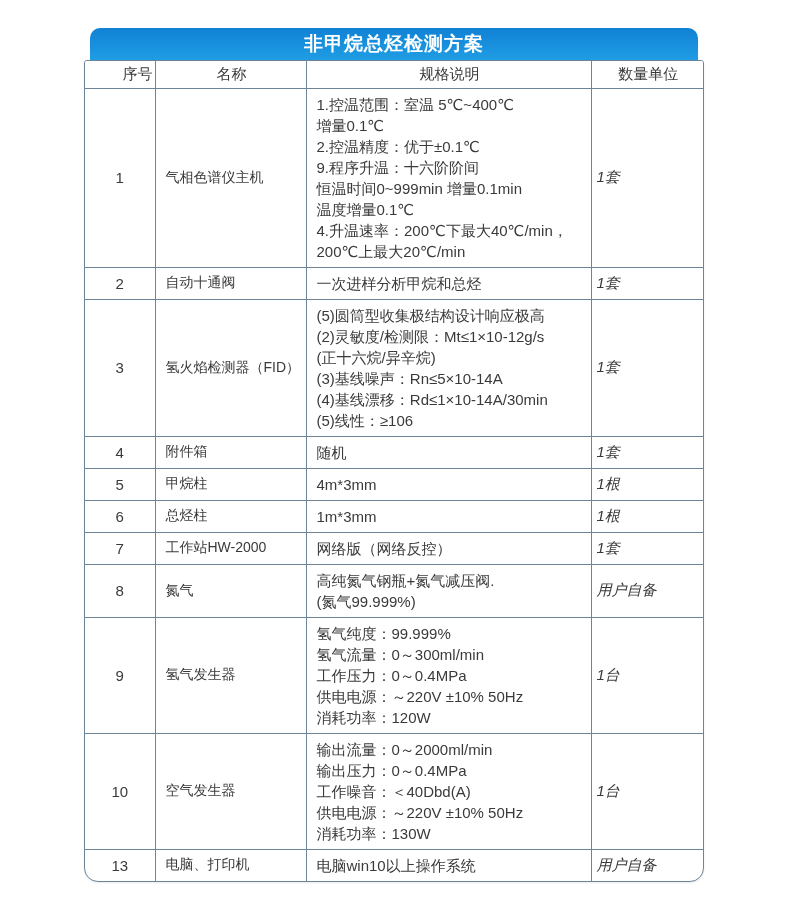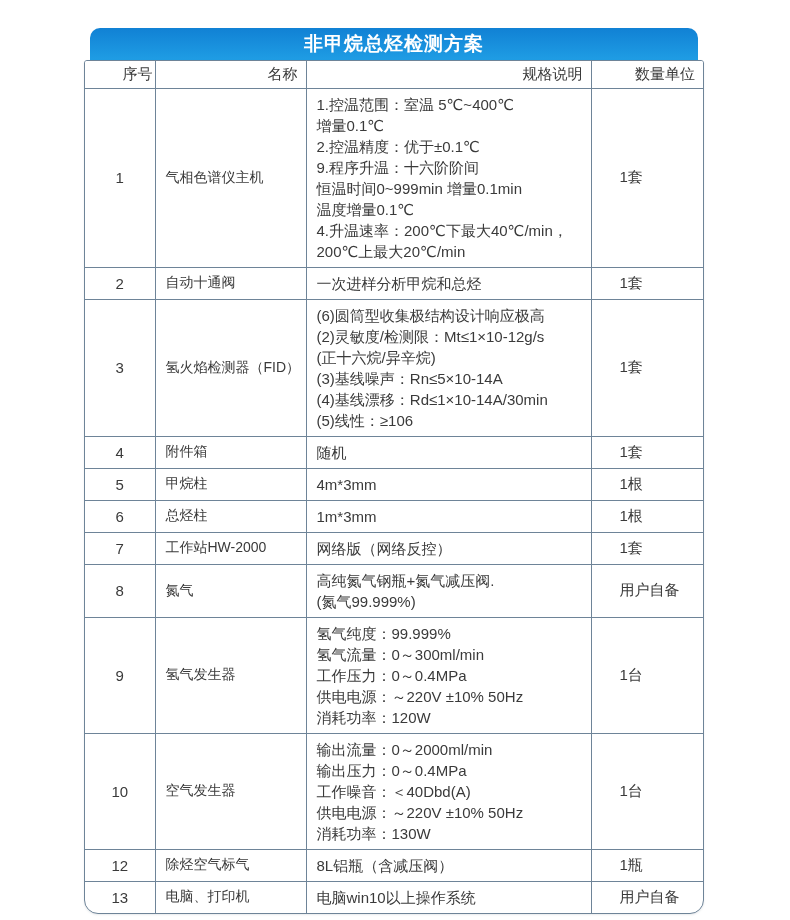--- a/index.html
+++ b/index.html
@@ -59,29 +59,29 @@
     vertical-align:middle;
     padding:4px 8px;
   }
   
   tr :first-child{border-left:none;}
   tr :last-child{border-right:none;}
   thead th{border-top:none;}
   tbody tr:last-child td{border-bottom:none;}
   thead th{
     height:27px;
-    text-align:right;
+    text-align:center;
     padding:3px 8px 3px 10px;
     background:#ffffff;
   }
   thead th.col-no{text-align:right;padding:3px 2px;}
   td.col-no{text-align:center;}
   td.col-name{padding-left:10px;white-space:nowrap;font-size:14px;margin-left:16px;}
   td.col-spec{padding:5px 6px 5px 10px;}
-  td.col-qty{padding-left:28px;}
+  td.col-qty{padding-left:5px;font-style:italic;}
   td.col-spec .spec-line{
     line-height:21px;
     white-space:nowrap;
   }
   tbody tr{min-height:31px;}
   tbody td{height:30px;}
 </style>
 </head>
 <body>
 
@@ -126,21 +126,21 @@
             <td class="col-name">自动十通阀</td>
             <td class="col-spec">
               <div class="spec-line">一次进样分析甲烷和总烃</div>
             </td>
             <td class="col-qty">1套</td>
           </tr>
           <tr>
             <td class="col-no">3</td>
             <td class="col-name">氢火焰检测器（FID）</td>
             <td class="col-spec">
-              <div class="spec-line">(6)圆筒型收集极结构设计响应极高</div>
+              <div class="spec-line">(5)圆筒型收集极结构设计响应极高</div>
               <div class="spec-line">(2)灵敏度/检测限：Mt≤1×10-12g/s</div>
               <div class="spec-line">(正十六烷/异辛烷)</div>
               <div class="spec-line">(3)基线噪声：Rn≤5×10-14A</div>
               <div class="spec-line">(4)基线漂移：Rd≤1×10-14A/30min</div>
               <div class="spec-line">(5)线性：≥106</div>
             </td>
             <td class="col-qty">1套</td>
           </tr>
           <tr>
             <td class="col-no">4</td>
@@ -199,28 +199,20 @@
             <td class="col-no">10</td>
             <td class="col-name">空气发生器</td>
             <td class="col-spec">
               <div class="spec-line">输出流量：0～2000ml/min</div>
               <div class="spec-line">输出压力：0～0.4MPa</div>
               <div class="spec-line">工作噪音：＜40Dbd(A)</div>
               <div class="spec-line">供电电源：～220V ±10% 50Hz</div>
               <div class="spec-line">消耗功率：130W</div>
             </td>
             <td class="col-qty">1台</td>
-          </tr>
-          <tr>
-            <td class="col-no">12</td>
-            <td class="col-name">除烃空气标气</td>
-            <td class="col-spec">
-              <div class="spec-line">8L铝瓶（含减压阀）</div>
-            </td>
-            <td class="col-qty">1瓶</td>
           </tr>
           <tr>
             <td class="col-no">13</td>
             <td class="col-name">电脑、打印机</td>
             <td class="col-spec">
               <div class="spec-line">电脑win10以上操作系统</div>
             </td>
             <td class="col-qty">用户自备</td>
           </tr>
         </tbody>

